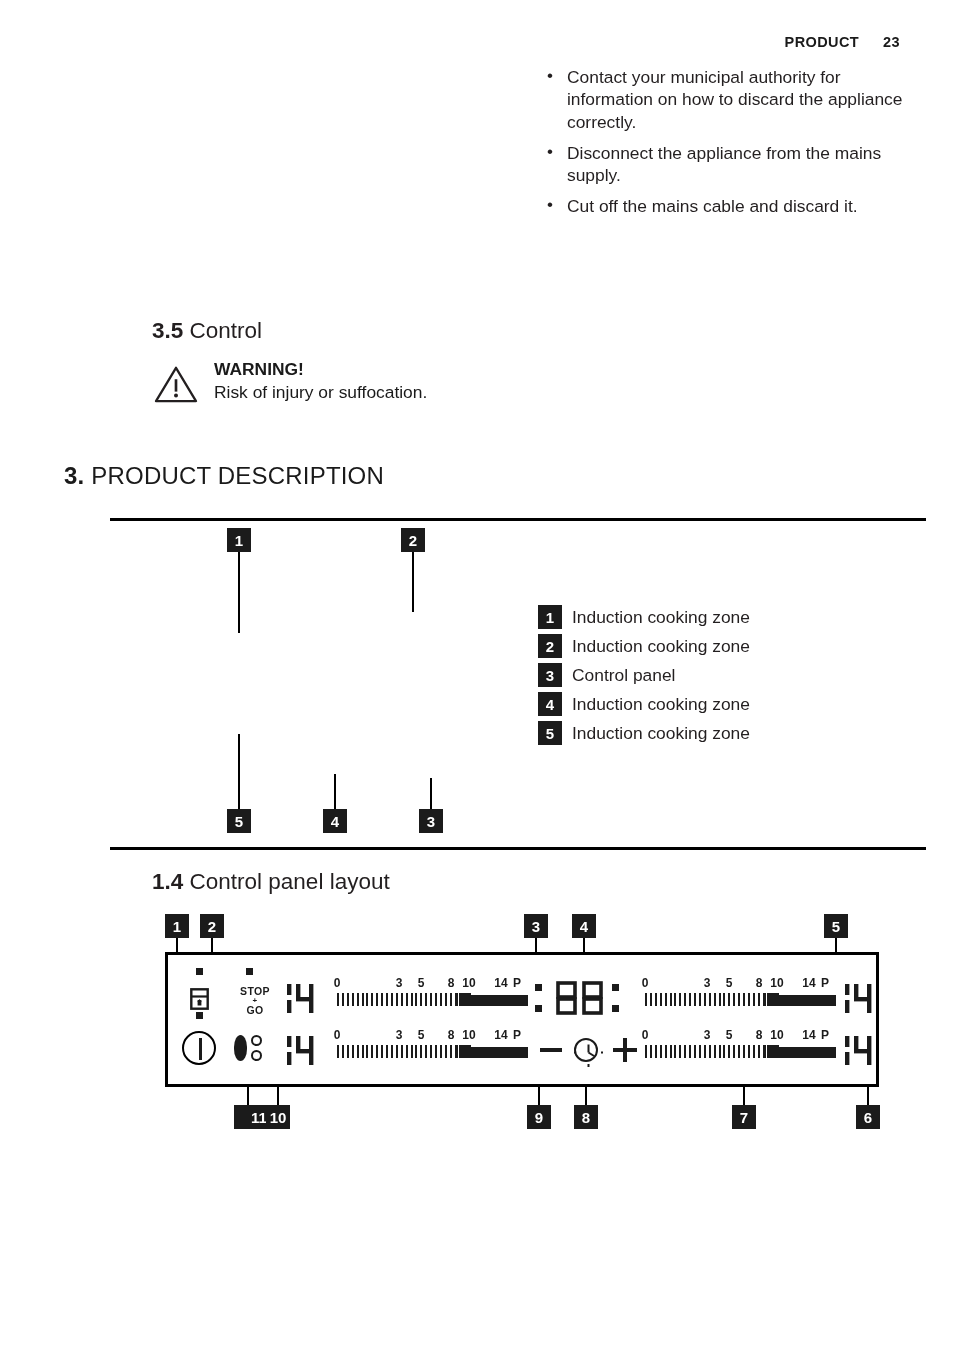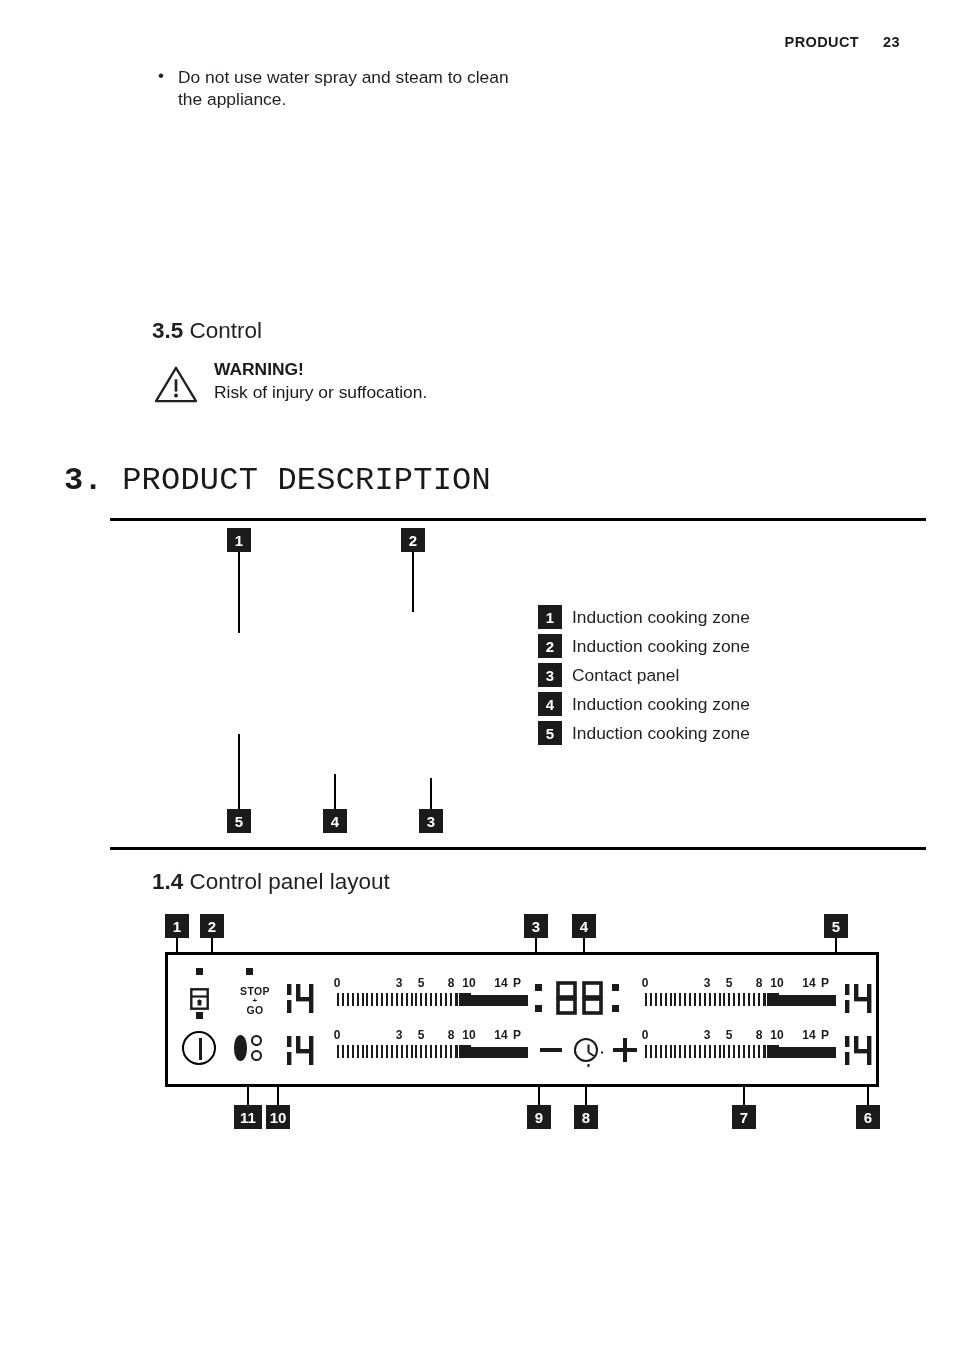--- a/index.html
+++ b/index.html
@@ -57,21 +57,21 @@
     display:flex; gap:14px; align-items:flex-start;
   }
   .warn-tri{ width:48px; height:40px; flex:none; margin-top:6px; }
   .warn-text{ font-size:17.4px; line-height:1.3; }
   .warn-text .wt{ font-weight:bold; display:block; }
   .warn-text .wd{ display:block; }
 
   
   #product-description-heading{
     position:absolute; left:64px; top:462px;
-    font-size:32px; letter-spacing:.2px;font-family:Liberation Mono, monospace;
+    font-size:24px; letter-spacing:.2px;
   }
   #product-description-heading b{ font-weight:bold; }
   #product-description-heading span{ font-weight:normal; }
 
   
   .hrule{ position:absolute; left:110px; width:816px; height:3px; background:#000; }
   #rule-top{ top:518px; }
   #rule-bottom{ top:847px; }
 
   
@@ -167,21 +167,27 @@
 <body>
 
 <div class="page-header">
   <span>PRODUCT</span>
   <span>23</span>
 </div>
 
 <div class="columns">
   <div class="col">
     <ul class="bullets">
-      <li>Do not use water spray and steam to clean the appliance.</li>
+    </ul>
+  </div>
+  <div class="col">
+    <ul class="bullets">
+      <li>Contact your municipal authority for information on how to discard the appliance correctly.</li>
+      <li>Disconnect the appliance from the mains supply.</li>
+      <li>Cut off the mains cable and discard it.</li>
     </ul>
   </div>
 </div>
 
 <div class="sec-heading" id="disposal-heading">
   <b>3.5</b>
   <span class="t">Control</span>
 </div>
 
 <div class="warn-block">
@@ -223,21 +229,21 @@
     <div class="legend-row">
       <div class="numbox">1</div>
       <div class="legend-label">Induction cooking zone</div>
     </div>
     <div class="legend-row">
       <div class="numbox">2</div>
       <div class="legend-label">Induction cooking zone</div>
     </div>
     <div class="legend-row">
       <div class="numbox">3</div>
-      <div class="legend-label">Contact panel</div>
+      <div class="legend-label">Control panel</div>
     </div>
     <div class="legend-row">
       <div class="numbox">4</div>
       <div class="legend-label">Induction cooking zone</div>
     </div>
     <div class="legend-row">
       <div class="numbox">5</div>
       <div class="legend-label">Induction cooking zone</div>
     </div>
   </div>
@@ -249,21 +255,21 @@
 </div>
 
 <div id="cp-figure">
 
   <div class="numbox" style="left:5px;   top:6px;">1</div>
   <div class="numbox" style="left:40px;  top:6px;">2</div>
   <div class="numbox" style="left:364px; top:6px;">3</div>
   <div class="numbox" style="left:412px; top:6px;">4</div>
   <div class="numbox" style="left:664px; top:6px;">5</div>
 
-  <div class="numbox" style="left:74px;  top:197px; width:28px;">11</div>
+  <div class="numbox" style="left:74px;  top:197px; width:50px;">11</div>
   <div class="numbox" style="left:106px; top:197px;">10</div>
   <div class="numbox" style="left:367px; top:197px;">9</div>
   <div class="numbox" style="left:414px; top:197px;">8</div>
   <div class="numbox" style="left:572px; top:197px;">7</div>
   <div class="numbox" style="left:696px; top:197px;">6</div>
 
   <div class="leader" style="left:16px;  top:30px; width:2px; height:17px;"></div>
   <div class="leader" style="left:51px;  top:30px; width:2px; height:27px;"></div>
   <div class="leader" style="left:375px; top:30px; width:2px; height:25px;"></div>
   <div class="leader" style="left:423px; top:30px; width:2px; height:35px;"></div>

